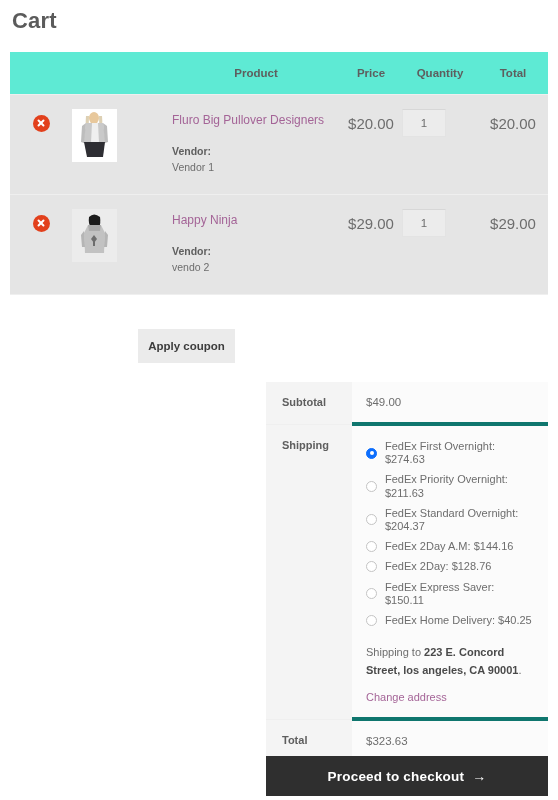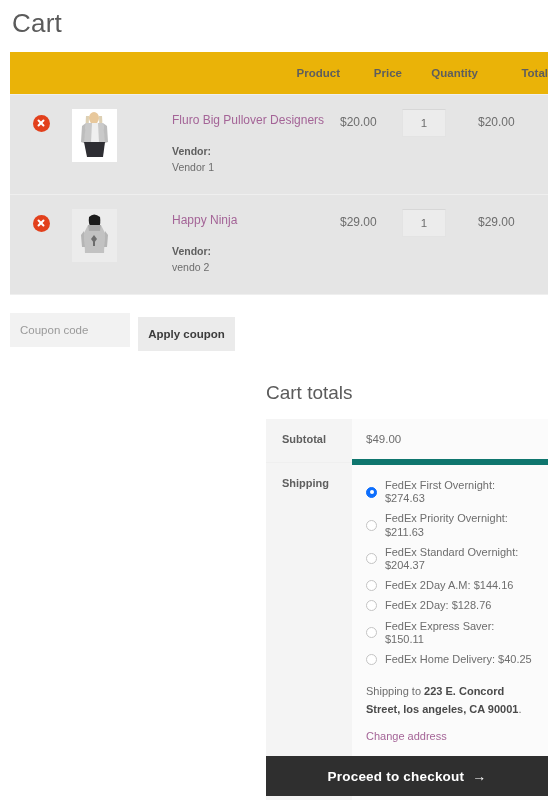--- a/index.html
+++ b/index.html
@@ -9,43 +9,43 @@
     height: 800px;
     background: #ffffff;
     font-family: "Liberation Sans", sans-serif;
     color: #6d6d6d;
     overflow: hidden;
     position: relative;
   }
 
   
   .page-title {
-    font-size: 26px;
-    font-weight: 400;
+    font-size: 22px;
+    font-weight: 700;
     color: #5b5b5b;
     letter-spacing: 0.2px;
     padding: 8px 0 0 12px;
     line-height: 1.2;
   }
 
   
   .cart-table {
     position: absolute;
     left: 10px;
     top: 52px;
     width: 538px;
     border-collapse: collapse;
     font-size: 11.5px;
   }
   .cart-table thead th {
-    background: #eab308;
+    background: #5eead4;
     color: #5e5e5e;
     font-weight: bold;
     font-size: 11.5px;
-    text-align: right;
+    text-align: center;
     padding: 14px 0 14px 0;
     height: 42px;
     border-bottom: 1px solid #efefef;
   }
   .th-remove { width: 62px; }
   .th-thumb  { width: 100px; }
   .th-product{ width: 168px; }
   .th-price  { width: 62px; }
   .th-qty    { width: 76px; }
   .th-total  { width: 70px; }
@@ -105,22 +105,23 @@
     line-height: 1.5;
   }
   .vendor-name {
     font-size: 10.5px;
     color: #6d6d6d;
     line-height: 1.5;
   }
 
   .price-cell, .total-cell {
     padding-top: 20px !important;
-    font-size: 12px;
-    color: #6d6d6d;
+    font-size: 15px;
+    color: #6d6d6d;
+    text-align: center;
   }
   .qty-cell { padding-top: 14px !important; }
   .qty-box {
     width: 44px; height: 28px;
     background: #ececec;
     border: 1px solid #e3e3e3;
     border-top-color: #d7d7d7;
     text-align: center;
     font-size: 11.5px;
     color: #6d6d6d;
@@ -141,21 +142,21 @@
     width: 120px; height: 34px;
     background: #f2f2f2;
     border: none;
     padding: 0 10px;
     font-size: 11.5px;
     color: #8c8c8c;
     font-family: "Liberation Sans", sans-serif;
   }
   .coupon-input::placeholder { color: #9a9a9a; }
   .apply-coupon-btn {
-    position: absolute; left: 128px; top: 4px;
+    position: absolute; left: 128px; top: 16px;
     width: 97px; height: 34px;
     background: #ebebeb;
     border: none;
     font-size: 11.5px;
     font-weight: bold;
     color: #3c3c3c;
     cursor: pointer;
     font-family: "Liberation Sans", sans-serif;
   }
   .update-cart-btn {
@@ -195,21 +196,21 @@
     font-size: 11px;
     color: #5e5e5e;
     padding: 14px 0 14px 16px;
     border-bottom: 1px solid #efefef;
   }
   .totals-table td {
     background: #fbfbfb;
     vertical-align: top;
     padding: 14px 12px 14px 14px;
     color: #6d6d6d;
-    border-bottom: 6px solid #0f766e;
+    border-bottom: 4px solid #0f766e;
   }
   .totals-table tr.row-total th,
   .totals-table tr.row-total td { border-bottom: none; }
 
   
   .ship-list { list-style: none; }
   .ship-item {
     display: flex;
     align-items: center;
     margin-bottom: 7px;
@@ -347,26 +348,24 @@
       <td class="price-cell">$29.00</td>
       <td class="qty-cell">
         <div class="qty-box">1</div>
       </td>
       <td class="total-cell">$29.00</td>
     </tr>
   </tbody>
 </table>
 
 <div class="actions-row">
-  <input class="coupon-input" type="text" placeholder="Coupon code" style="">
   <button class="apply-coupon-btn">Apply coupon</button>
 </div>
 
 <div class="totals-wrap">
-  <h2 class="totals-title">Cart totals</h2>
 
   <table class="totals-table">
     <tbody>
       <tr>
         <th>Subtotal</th>
         <td>$49.00</td>
       </tr>
 
       <tr>
         <th>Shipping</th>

